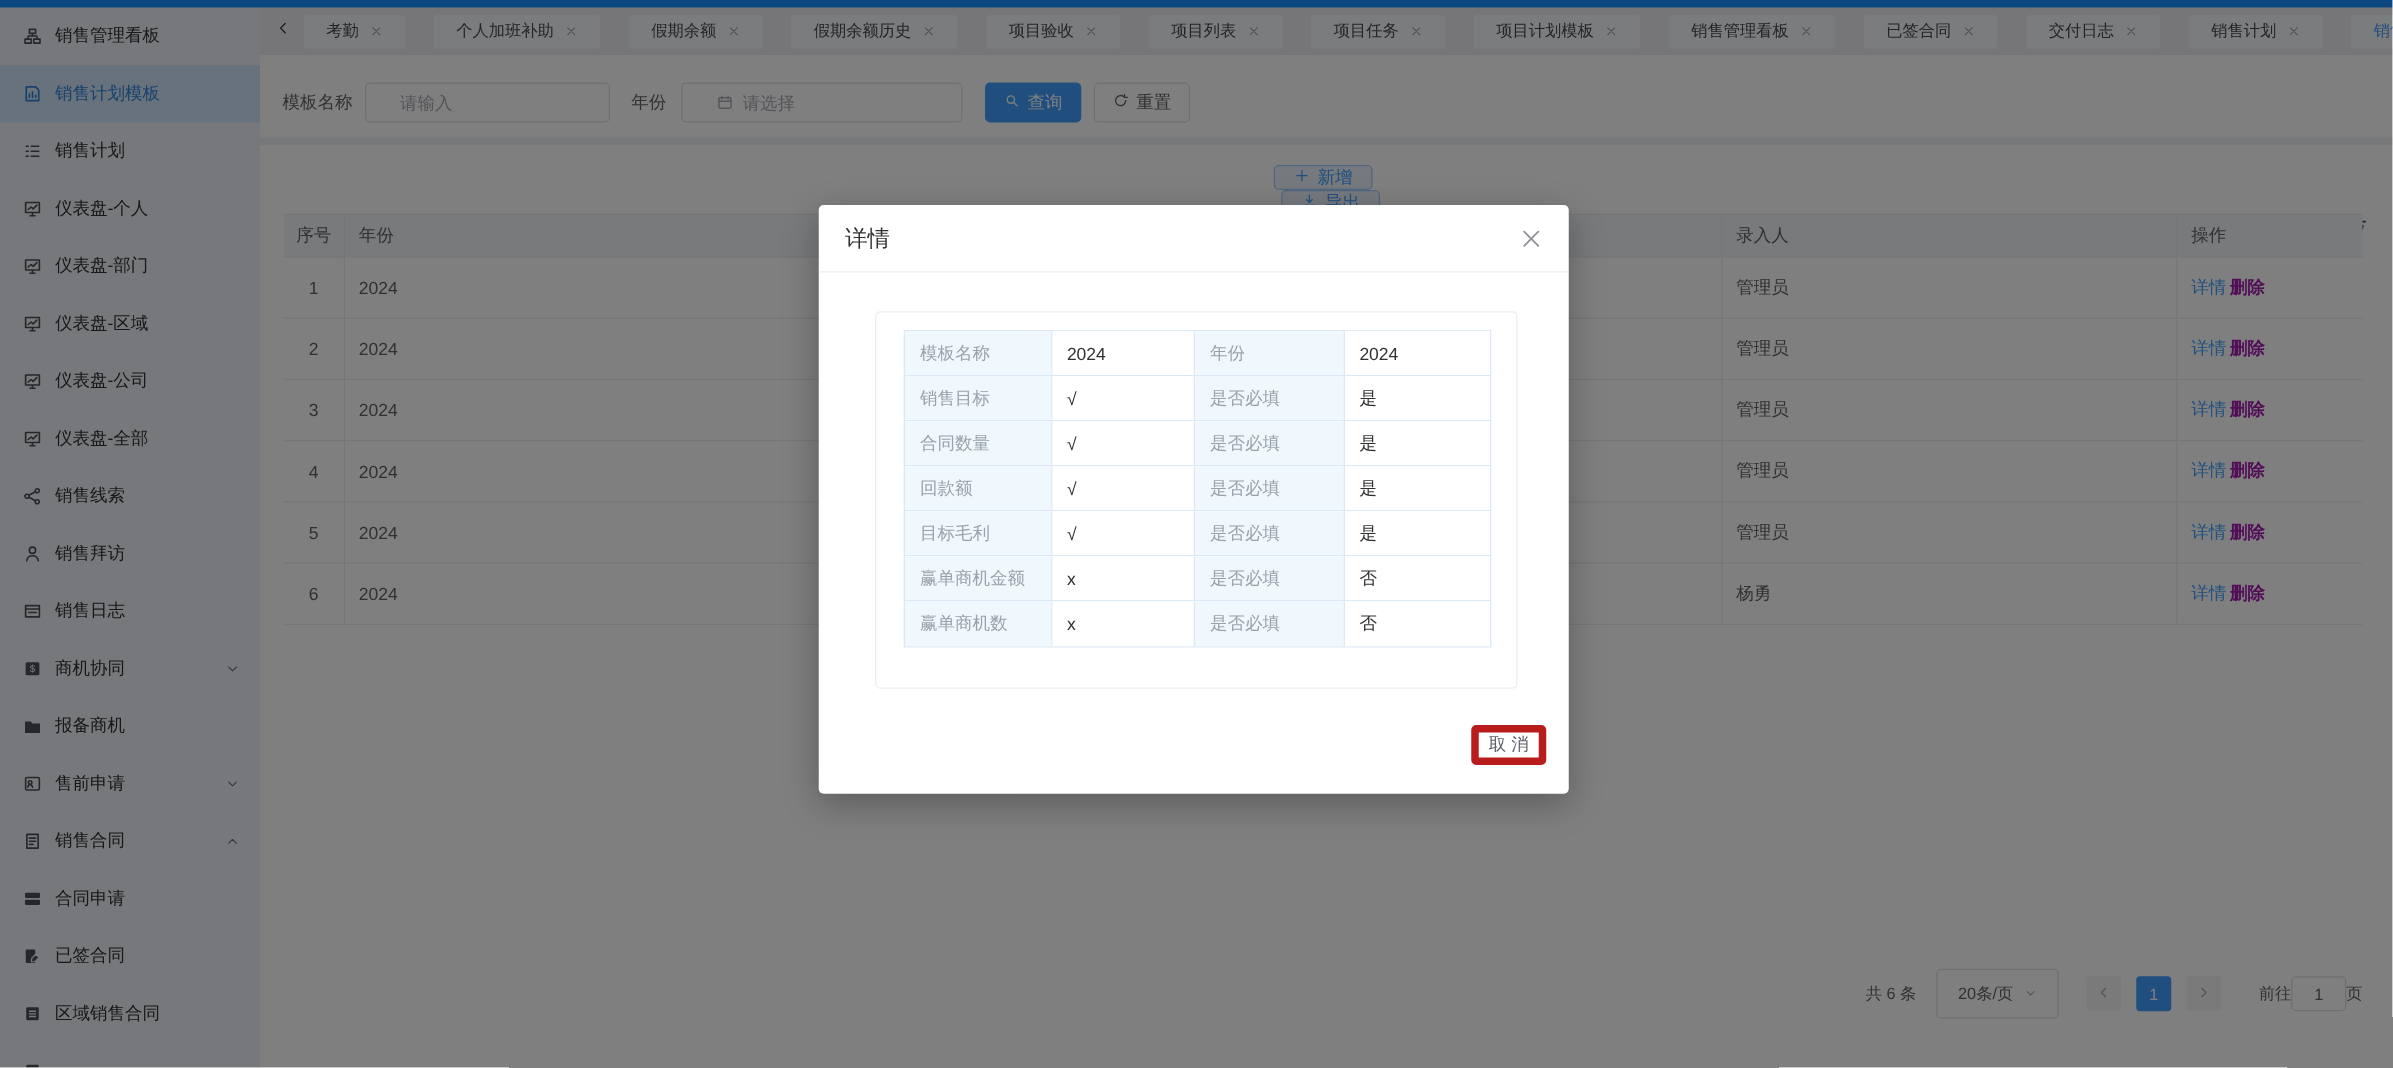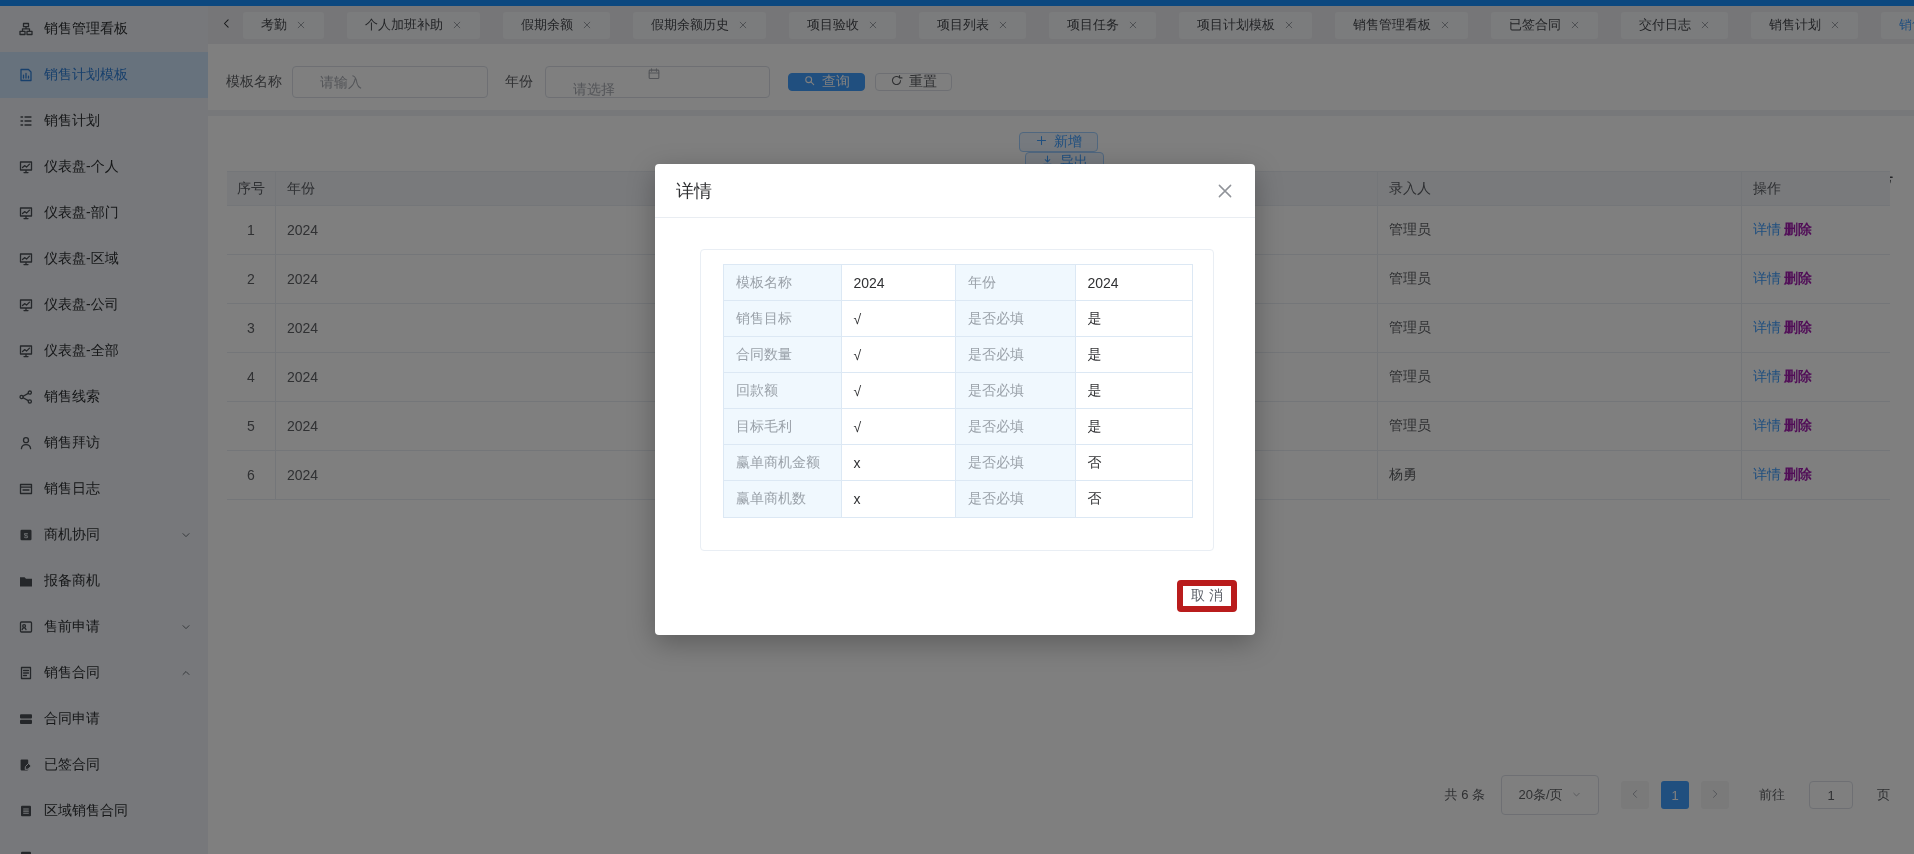--- a/index.html
+++ b/index.html
@@ -35,25 +35,25 @@
 
   .content { position:absolute; top:38px; left:0; width:1706px; height:810px; background:#eef0f4; }
 
   
   .search-card { position:absolute; top:0; left:0; width:1706px; height:66px; background:#fff; display:flex; align-items:center; padding:10px 0 0 18px; }
   .f-label { font-size:14px; color:#606266; margin-right:10px; white-space:nowrap; }
   .f-input { height:32px; border:1px solid #dcdfe6; border-radius:4px; background:#fff; display:flex; align-items:center; padding:0 27px; }
   .f-input input { border:none; outline:none; width:100%; font-size:14px; color:#303133; background:transparent; font-family:inherit; }
   .f-input input::placeholder { color:#a8abb2; }
   .f-input.name { width:196px; }
-  .f-input.date { width:225px; margin-left:12px;flex-direction:column; }
+  .f-input.date { width:225px; margin-left:12px; }
   .f-input .cal { width:14px; height:14px; color:#a8abb2; margin-right:7px; flex:0 0 14px; display:inline-flex; }
   .f-input .cal svg { width:14px; height:14px; }
   .gap17 { width:17px; }
-  .btn { height:18px; border-radius:4px; font-size:14px; display:inline-flex; align-items:center; justify-content:center; gap:6px; cursor:pointer; white-space:nowrap; font-family:inherit; }
+  .btn { height:32px; border-radius:4px; font-size:14px; display:inline-flex; align-items:center; justify-content:center; gap:6px; cursor:pointer; white-space:nowrap; font-family:inherit; }
   .btn svg { width:13px; height:13px; }
   .btn-primary { background:#409eff; border:1px solid #409eff; color:#fff; padding:0 14px; margin-left:18px; }
   .btn-default { background:#fff; border:1px solid #dcdfe6; color:#606266; padding:0 14px; margin-left:10px; }
 
   
   .table-card { position:absolute; top:72px; left:0; width:1706px; height:738px; background:#fff; }
   .toolbar { position:absolute; top:16px; left:16px; right:21px; height:30px; display:flex; align-items:center;flex-direction:column; }
   .btn-plain { background:#ecf5ff; border:1px solid #a0cfff; color:#409eff; padding:0 15px; height:30px; }
   .btn-plain + .btn-plain { margin-left:12px; }
   .tool-icons { margin-left:auto; display:flex; align-items:center; gap:14px; color:#46494e; }
@@ -78,21 +78,21 @@
 
   
   .pager { position:absolute; right:24px; bottom:39px; display:flex; align-items:center; font-size:13px; color:#606266; gap:0; }
   .pg-total { margin-right:16px; font-size:13px; }
   .pg-size { width:98px; height:40px; border:1px solid #dcdfe6; border-radius:4px; display:flex; align-items:center; justify-content:center; gap:8px; color:#606266; cursor:pointer; background:#fff; }
   .pg-size svg { width:11px; height:11px; color:#a8abb2; }
   .pg-arrow { width:28px; height:28px; border-radius:3px; background:#f4f4f5; color:#a8abb2; display:inline-flex; align-items:center; justify-content:center; cursor:pointer; }
   .pg-arrow svg { width:12px; height:12px; }
   .pg-prev { margin-left:22px; }
   .pg-num { width:28px; height:28px; border-radius:3px; background:#409eff; color:#fff; display:inline-flex; align-items:center; justify-content:center; margin:0 12px; font-size:13px; cursor:pointer; }
-  .pg-goto { margin-left:30px; display:flex; align-items:center; gap:24px; }
+  .pg-goto { margin-left:30px; display:flex; align-items:center; gap:0; }
   .pg-goto input { width:44px; height:28px; border:1px solid #dcdfe6; border-radius:4px; text-align:center; font-size:13px; color:#606266; outline:none; font-family:inherit; }
 
   
   .overlay { position:absolute; inset:0; background:rgba(0,0,0,0.5); z-index:50; }
   .modal { position:absolute; left:655px; top:164px; width:600px; height:471px; background:#fff; border-radius:4px;
            box-shadow:0 8px 28px rgba(0,0,0,.28); z-index:60; }
   .m-head { height:54px; display:flex; align-items:center; padding:0 21px; border-bottom:1px solid #e9edf2; }
   .m-title { font-size:18px; color:#303133; }
   .m-close { margin-left:auto; width:18px; height:18px; color:#909399; cursor:pointer; display:inline-flex; }
   .m-close svg { width:18px; height:18px; }

